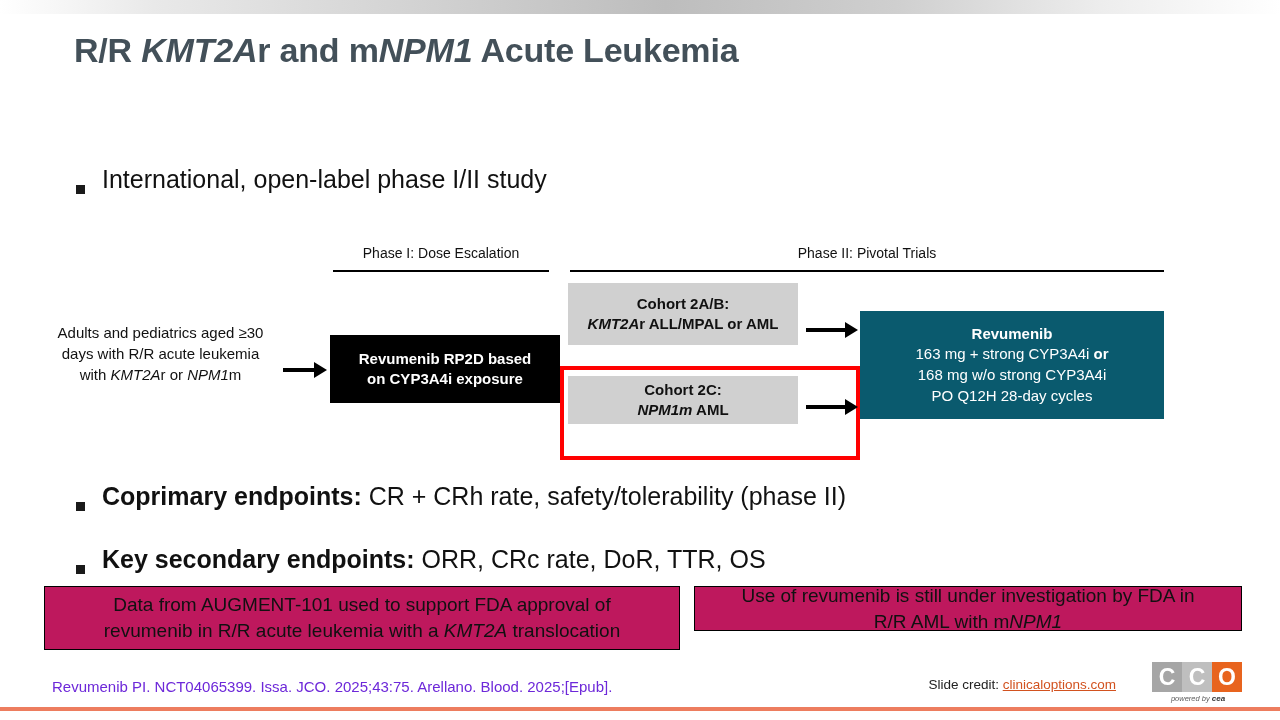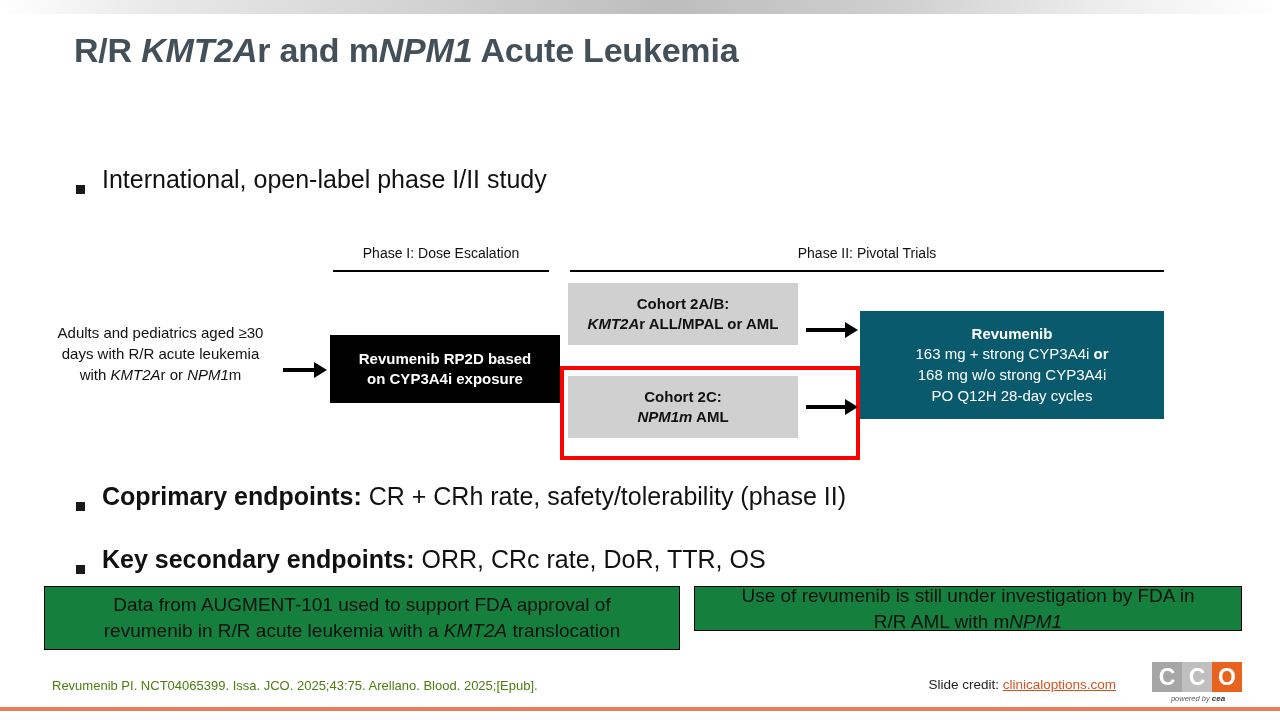--- a/index.html
+++ b/index.html
@@ -63,21 +63,21 @@
     display: flex; align-items: center; justify-content: center;
     text-align: center; font-size: 15px; font-weight: bold; line-height: 1.35;
   }
 
   .box-gray {
     position: absolute; background: #d0d0d0; color: #111;
     display: flex; align-items: center; justify-content: center;
     text-align: center; font-size: 15px; font-weight: bold; line-height: 1.35;
   }
   .cohort-ab { left: 568px; top: 283px; width: 230px; height: 62px; }
-  .cohort-2c { left: 568px; top: 376px; width: 230px; height: 62px; }
+  .cohort-2c { left: 568px; top: 376px; width: 230px; height: 48px; }
   .box-gray i { font-style: italic; }
 
   .red-outline {
     position: absolute; left: 560px; top: 366px; width: 300px; height: 94px;
     border: 4px solid #ff0000; background: transparent;
   }
 
   .box-teal {
     position: absolute; left: 860px; top: 311px; width: 304px; height: 108px;
     background: #0a5a6e; color: #fff;
@@ -106,33 +106,33 @@
   
   .bullet-ep { left: 76px; }
   .ep1 { top: 481px; }
   .ep2 { top: 544px; }
   .bullet-ep .sq { margin-top: 12px; }
   .bullet-ep .txt { font-size: 25px; color: #111; line-height: 1.2; }
   .bullet-ep .txt b { font-weight: bold; }
 
   
   .callout {
-    position: absolute; border: 1.5px solid #000; background: #15803d;
+    position: absolute; border: 1.5px solid #000; background: #be185d;
     display: flex; align-items: center; justify-content: center;
     text-align: center; font-size: 19px; color: #111; line-height: 1.35;
     padding: 4px 8px;
   }
   .callout i { font-style: italic; }
   .callout-l { left: 44px; top: 586px; width: 636px; height: 64px; }
   .callout-r { left: 694px; top: 586px; width: 548px; height: 45px; }
 
   
   .citation {
     position: absolute; left: 52px; top: 678px;
-    font-size: 13px; color: #4d7c0f;
+    font-size: 15px; color: #6d28d9;
   }
   .credit {
     position: absolute; right: 164px; top: 677px;
     font-size: 13.5px; color: #222; white-space: nowrap;
   }
   .credit a { color: #d2521f; text-decoration: underline; }
 
   .logo { position: absolute; left: 1152px; top: 662px; width: 92px; }
   .logo .tiles { display: flex; }
   .logo .tile {

